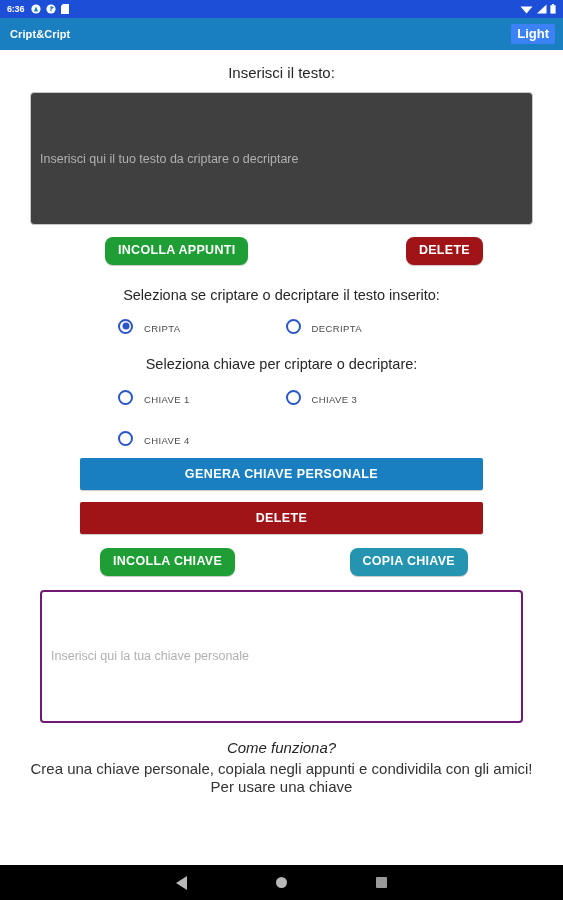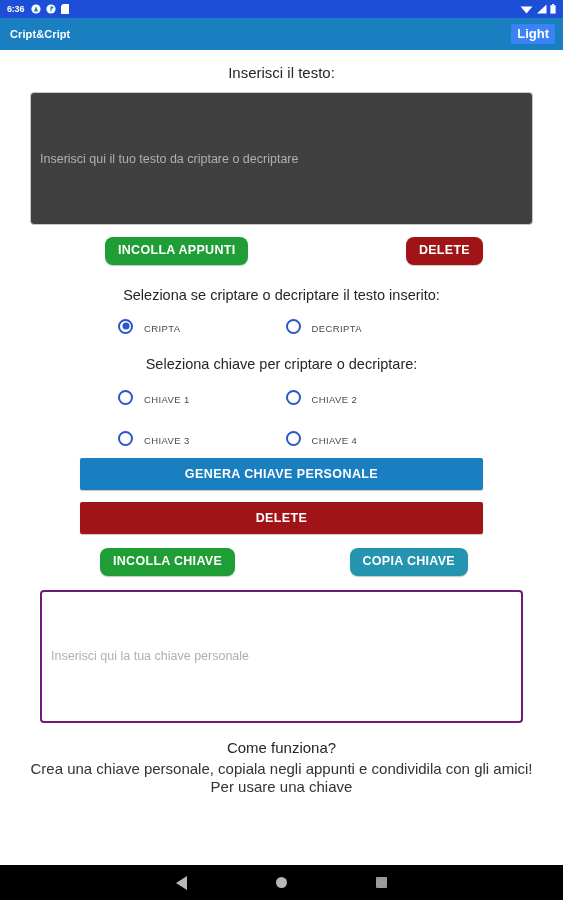--- a/index.html
+++ b/index.html
@@ -216,20 +216,21 @@
     color: #b0b0b0;
     font-size: 12.5px;
     white-space: nowrap;
   }
 
   .howto-title {
     text-align: center;
     font-size: 15px;
     color: #262626;
     margin-top: 16px;
+    font-style: italic;
   }
   .howto-body {
     text-align: center;
     font-size: 15px;
     color: #333333;
     margin-top: 4px;
     padding: 0 22px;
     line-height: 1.25;
   }
 
@@ -330,24 +331,20 @@
 
     <div class="radio-heading">Seleziona chiave per criptare o decriptare:</div>
 
     <div class="radio-grid" style="margin-top:18px; row-gap:26px;">
       <div class="radio-item">
         <span class="radio-circle"></span>
         <span class="radio-label">CHIAVE 1</span>
       </div>
       <div class="radio-item">
         <span class="radio-circle"></span>
-        <span class="radio-label">CHIAVE 2</span>
-      </div>
-      <div class="radio-item">
-        <span class="radio-circle"></span>
         <span class="radio-label">CHIAVE 3</span>
       </div>
       <div class="radio-item">
         <span class="radio-circle"></span>
         <span class="radio-label">CHIAVE 4</span>
       </div>
     </div>
 
 
     <button class="wide-btn btn-blue">GENERA CHIAVE PERSONALE</button>

